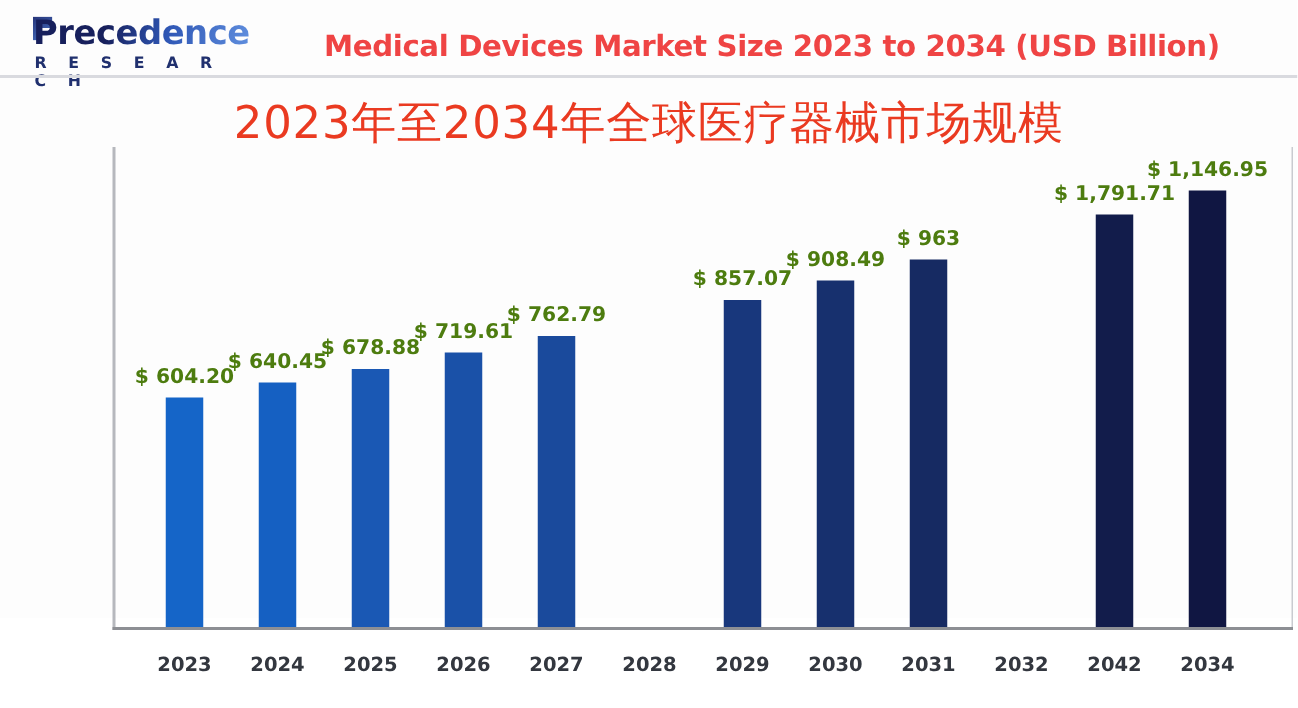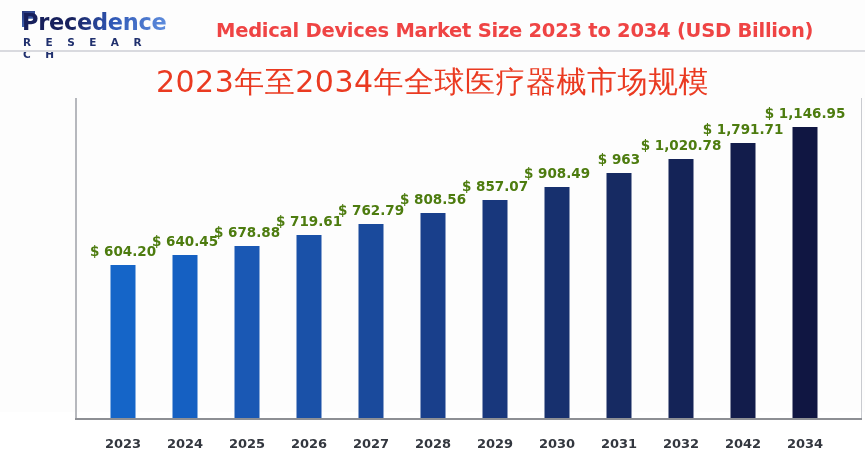--- a/index.html
+++ b/index.html
@@ -126,39 +126,31 @@
           <div class="bar-label" style="bottom: 178px;">$ 678.88</div>
         </div>
         <div class="bar-slot" style="left: 203px;">
           <div class="bar" style="height: 183px; background: rgb(26, 81, 168);"></div>
           <div class="bar-label" style="bottom: 189px;">$ 719.61</div>
         </div>
         <div class="bar-slot" style="left: 265px;">
           <div class="bar" style="height: 194px; background: rgb(26, 74, 156);"></div>
           <div class="bar-label" style="bottom: 200px;">$ 762.79</div>
         </div>
-        <div class="bar-slot" style="left: 327px;">
-          <div class="bar" style="height: 205px; background: rgb(25, 63, 139);"></div>
-          <div class="bar-label" style="bottom: 211px;">$ 808.56</div>
-        </div>
         <div class="bar-slot" style="left: 389px;">
           <div class="bar" style="height: 218px; background: rgb(24, 55, 124);"></div>
           <div class="bar-label" style="bottom: 224px;">$ 857.07</div>
         </div>
         <div class="bar-slot" style="left: 451px;">
           <div class="bar" style="height: 231px; background: rgb(23, 48, 110);"></div>
           <div class="bar-label" style="bottom: 237px;">$ 908.49</div>
         </div>
         <div class="bar-slot" style="left: 513px;">
           <div class="bar" style="height: 245px; background: rgb(22, 42, 98);"></div>
           <div class="bar-label" style="bottom: 251px;">$ 963</div>
-        </div>
-        <div class="bar-slot" style="left: 575px;">
-          <div class="bar" style="height: 259px; background: rgb(20, 35, 87);"></div>
-          <div class="bar-label" style="bottom: 265px;">$ 1,020.78</div>
         </div>
         <div class="bar-slot" style="left: 637px;">
           <div class="bar" style="height: 275px; background: rgb(18, 28, 75);"></div>
           <div class="bar-label" style="bottom: 281px;">$ 1,791.71</div>
         </div>
         <div class="bar-slot" style="left: 699px;">
           <div class="bar" style="height: 291px; background: rgb(16, 22, 66);"></div>
           <div class="bar-label" style="bottom: 297px;">$ 1,146.95</div>
         </div>
       </div>

